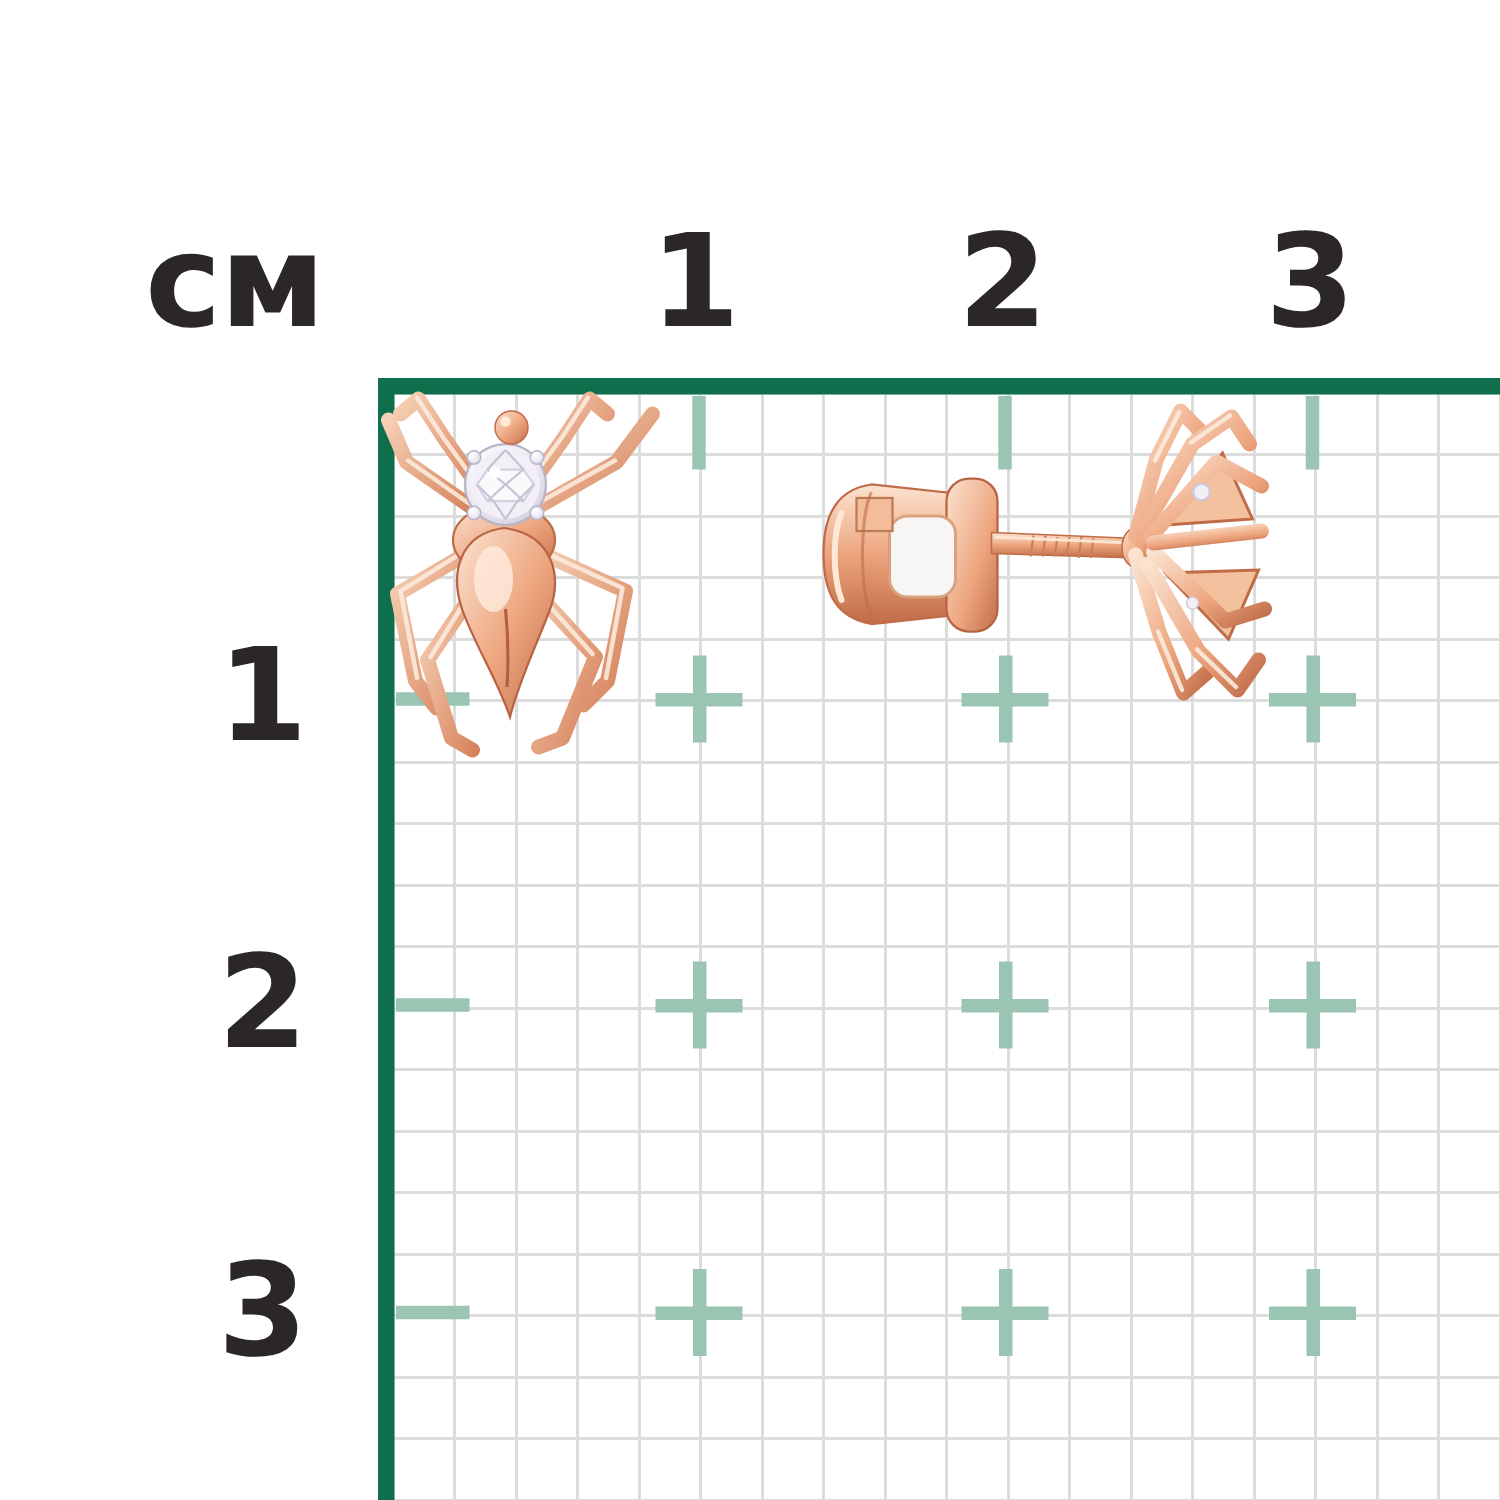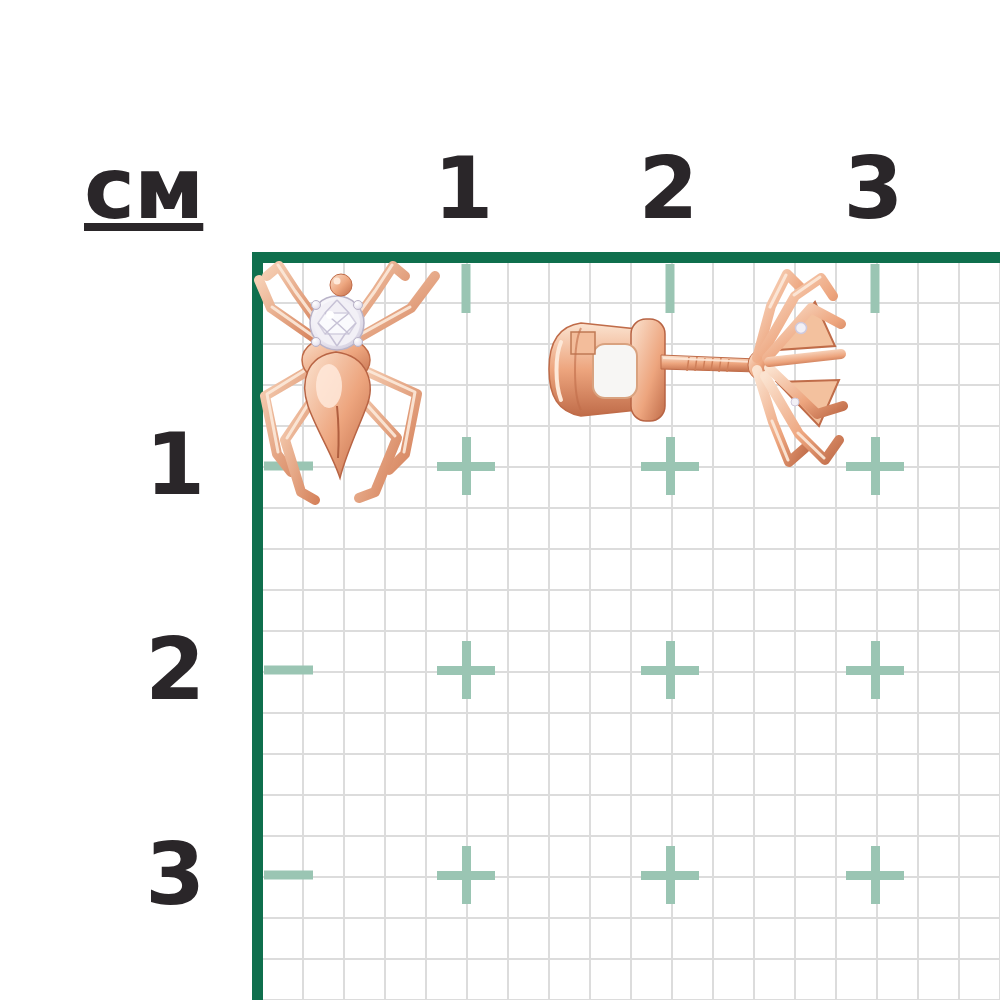--- a/index.html
+++ b/index.html
@@ -7,21 +7,21 @@
     position:relative;width:1000px;height:1000px;overflow:hidden;
     background:#ffffff;font-family:"DejaVu Sans","Liberation Sans",sans-serif;
   }
   
   .ruler-label{
     position:absolute;font-weight:700;font-size:86px;line-height:90px;
     color:var(--label-color,#2a2629);letter-spacing:-1px;white-space:nowrap;
   }
   .top-label{top:143px;height:90px;transform:translateX(-50%);text-align:center;}
   .left-label{left:70px;width:134px;text-align:right;transform:translateY(-50%);height:90px;}
-  #unit-label{left:84px;top:143px;width:132px;text-align:left;height:90px;text-decoration:underline;}
+  #unit-label{left:84px;top:143px;width:132px;text-align:right;height:90px;}
   
   #grid{
     position:absolute;left:252px;top:252px;width:748px;height:748px;
     border-left:11px solid var(--border-color,#0f6f4d);
     border-top:11px solid var(--border-color,#0f6f4d);
     box-sizing:border-box;
     background-image:
       repeating-linear-gradient(90deg, transparent 0 39px, var(--line-color,#dcdcdc) 39px 41px),
       repeating-linear-gradient(180deg, transparent 0 39px, var(--line-color,#dcdcdc) 39px 41px);
   }

